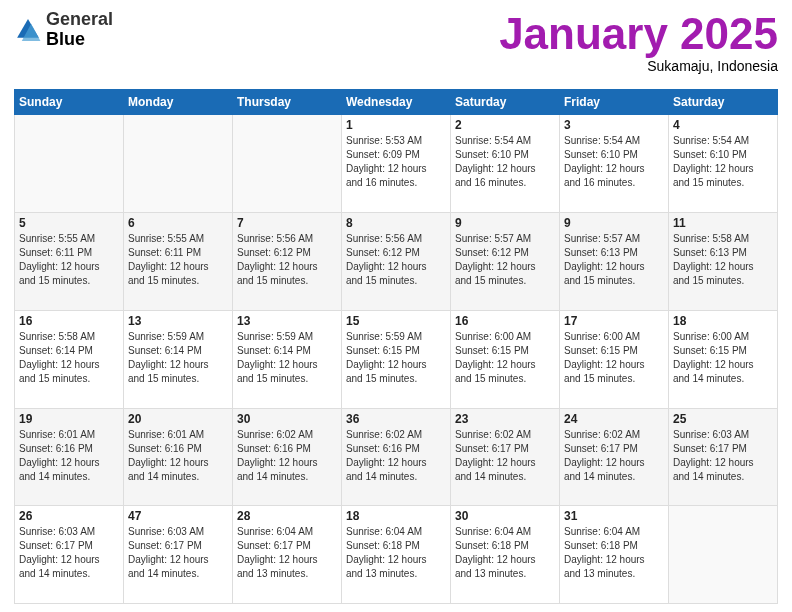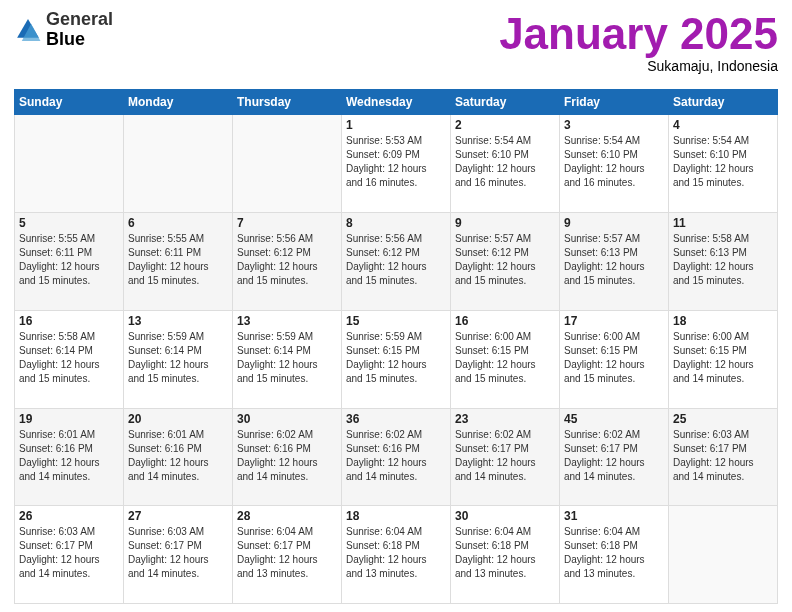--- a/index.html
+++ b/index.html
@@ -244,35 +244,35 @@
           </td>
           <td>
             <span class="day-number">36</span>
             <div class="day-info">Sunrise: 6:02 AM<br>Sunset: 6:16 PM<br>Daylight: 12 hours and 14 minutes.</div>
           </td>
           <td>
             <span class="day-number">23</span>
             <div class="day-info">Sunrise: 6:02 AM<br>Sunset: 6:17 PM<br>Daylight: 12 hours and 14 minutes.</div>
           </td>
           <td>
-            <span class="day-number">45</span>
+            <span class="day-number">24</span>
             <div class="day-info">Sunrise: 6:02 AM<br>Sunset: 6:17 PM<br>Daylight: 12 hours and 14 minutes.</div>
           </td>
           <td>
             <span class="day-number">25</span>
             <div class="day-info">Sunrise: 6:03 AM<br>Sunset: 6:17 PM<br>Daylight: 12 hours and 14 minutes.</div>
           </td>
         </tr>
         <tr>
           <td>
             <span class="day-number">26</span>
             <div class="day-info">Sunrise: 6:03 AM<br>Sunset: 6:17 PM<br>Daylight: 12 hours and 14 minutes.</div>
           </td>
           <td>
-            <span class="day-number">27</span>
+            <span class="day-number">47</span>
             <div class="day-info">Sunrise: 6:03 AM<br>Sunset: 6:17 PM<br>Daylight: 12 hours and 14 minutes.</div>
           </td>
           <td>
             <span class="day-number">28</span>
             <div class="day-info">Sunrise: 6:04 AM<br>Sunset: 6:17 PM<br>Daylight: 12 hours and 13 minutes.</div>
           </td>
           <td>
             <span class="day-number">18</span>
             <div class="day-info">Sunrise: 6:04 AM<br>Sunset: 6:18 PM<br>Daylight: 12 hours and 13 minutes.</div>
           </td>

